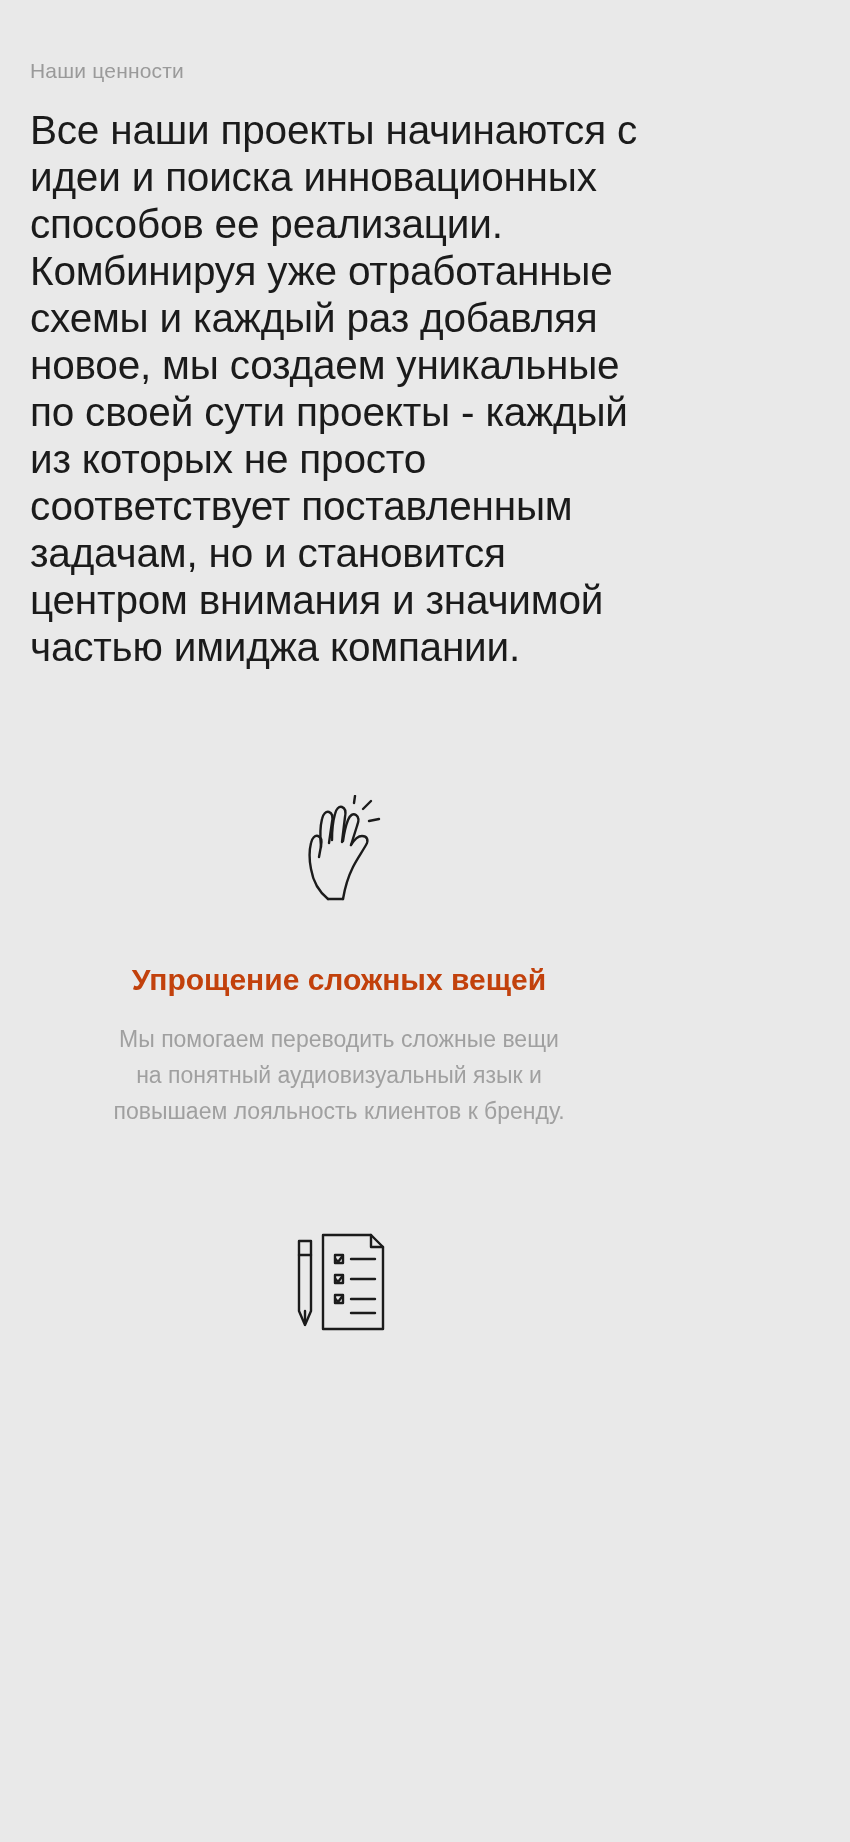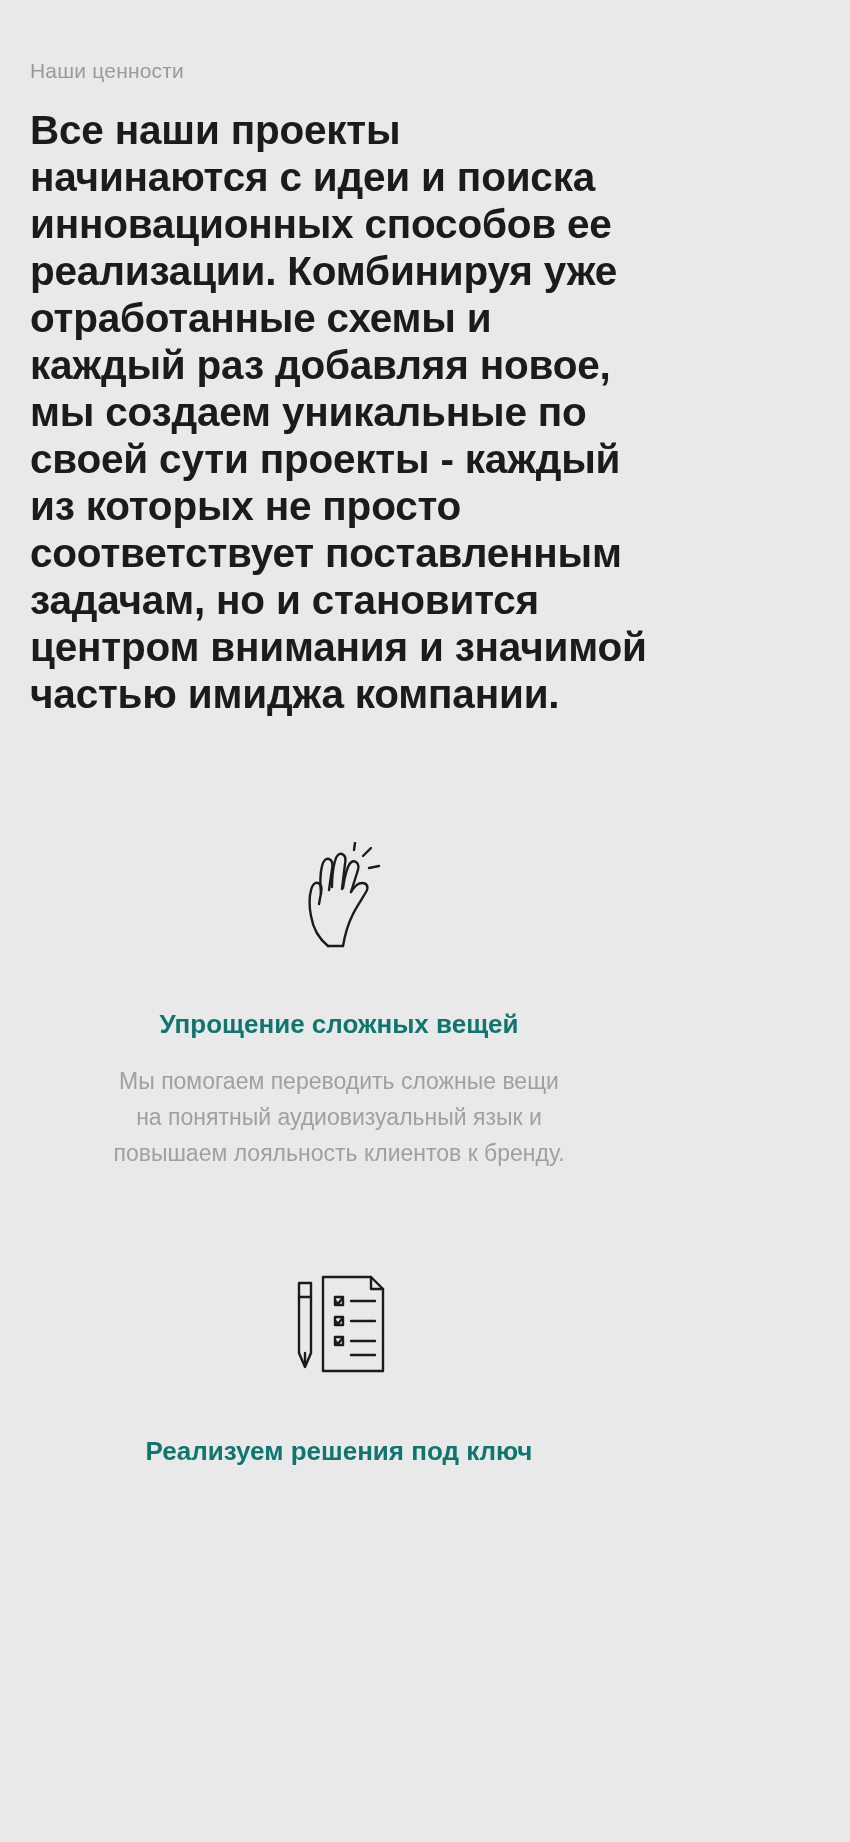--- a/index.html
+++ b/index.html
@@ -27,21 +27,21 @@
     line-height: 1.2;
     color: #9a9a9a;
     letter-spacing: 0.2px;
     font-weight: 400;
   }
   .headline {
     margin: 0;
     padding-top: 24px;
     font-size: 40.5px;
     line-height: 1.16;
-    font-weight: 700;
+    font-weight: 400;
     color: #1b1b1b;
     letter-spacing: -0.2px;
     max-width: 800px;
   }
   .cards {
     padding-top: 120px;
   }
   .card {
     text-align: center;
     padding-bottom: 94px;
@@ -51,24 +51,24 @@
     display: flex;
     align-items: center;
     justify-content: center;
   }
   .card-icon svg {
     display: block;
   }
   .card-title {
     margin: 0;
     padding-top: 52px;
-    font-size: 26px;
+    font-size: 30px;
     line-height: 1.25;
     font-weight: 700;
-    color: #0f766e;
+    color: #c2410c;
   }
   .card-text {
     margin: 0 auto;
     padding-top: 24px;
     max-width: 470px;
     font-size: 23px;
     line-height: 1.55;
     color: #a0a0a0;
     font-weight: 400;
   }
@@ -115,17 +115,16 @@
           <path d="M50.5 70 l2.5 3 l4.5 -6"></path>
           <path d="M66 30 H90"></path>
           <path d="M66 50 H90"></path>
           <path d="M66 70 H90"></path>
           <path d="M66 84 H90"></path>
           <path d="M14 12 h12 v70 l-6 14 l-6 -14 z"></path>
           <path d="M14 26 H26"></path>
           <path d="M20 82 V94"></path>
         </svg>
       </div>
-      <h2 class="card-title">Реализуем решения под ключ</h2>
     </div>
 
   </div>
 </div>
 
 </body></html>

